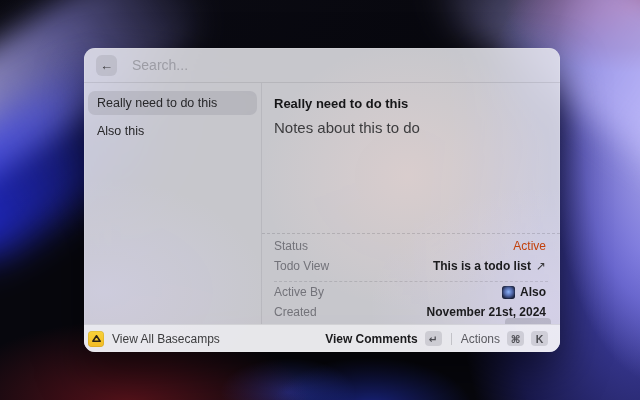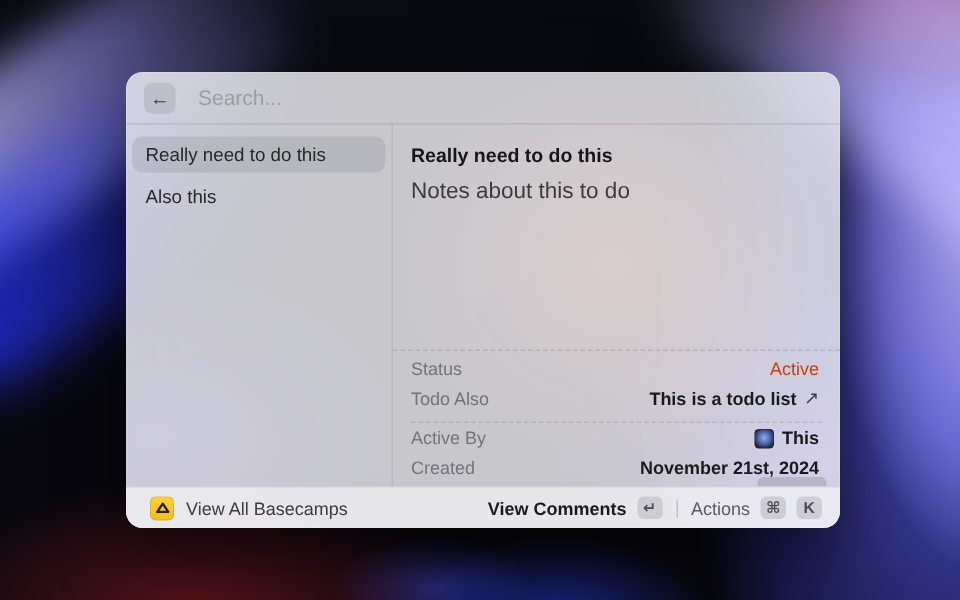--- a/index.html
+++ b/index.html
@@ -105,21 +105,21 @@
     background:radial-gradient(circle at 50% 45%, rgba(130,175,250,.9) 0%, rgba(70,95,165,.9) 40%, #1b2340 75%);
     box-shadow:0 0 0 .5px rgba(0,0,0,.25) inset;
   }
   .partial-pill{
     position:absolute;right:9px;bottom:0;width:46px;height:6px;
     background:rgba(140,140,150,.38);border-radius:4px 4px 0 0;
   }
   
   .footer{
     position:relative;height:27px;flex:0 0 27px;
-    display:flex;align-items:center;padding:0 12px 0 16px;
+    display:flex;align-items:center;padding:0 12px 0 4px;
     background:rgba(248,248,250,.66);
     border-top:1px solid rgba(60,60,67,.12);
     font-size:12px;
   }
   .bc-icon{
     width:16px;height:16px;border-radius:4px;flex:0 0 auto;
     background:linear-gradient(#f9d23a,#f2bb25);
     display:flex;align-items:center;justify-content:center;
     box-shadow:0 0 0 .5px rgba(0,0,0,.15) inset;
   }
@@ -168,32 +168,32 @@
         <div class="detail-sub">Notes about this to do</div>
       </div>
       <div class="detail-spacer"></div>
 
       <div class="meta">
         <div class="meta-row">
           <span class="meta-label">Status</span>
           <span class="meta-value accent">Active</span>
         </div>
         <div class="meta-row">
-          <span class="meta-label">Todo Also</span>
+          <span class="meta-label">Todo View</span>
           <span class="meta-value">
             <span>This is a todo list</span>
             <span class="ext-arrow">↗</span>
           </span>
         </div>
         <div class="meta-div"></div>
         <div class="meta-row">
           <span class="meta-label">Active By</span>
           <span class="meta-value">
             <span class="avatar"></span>
-            <span>This</span>
+            <span>Also</span>
           </span>
         </div>
         <div class="meta-row">
           <span class="meta-label">Created</span>
           <span class="meta-value">November 21st, 2024</span>
         </div>
       </div>
       <div class="partial-pill"></div>
     </div>
   </div>

